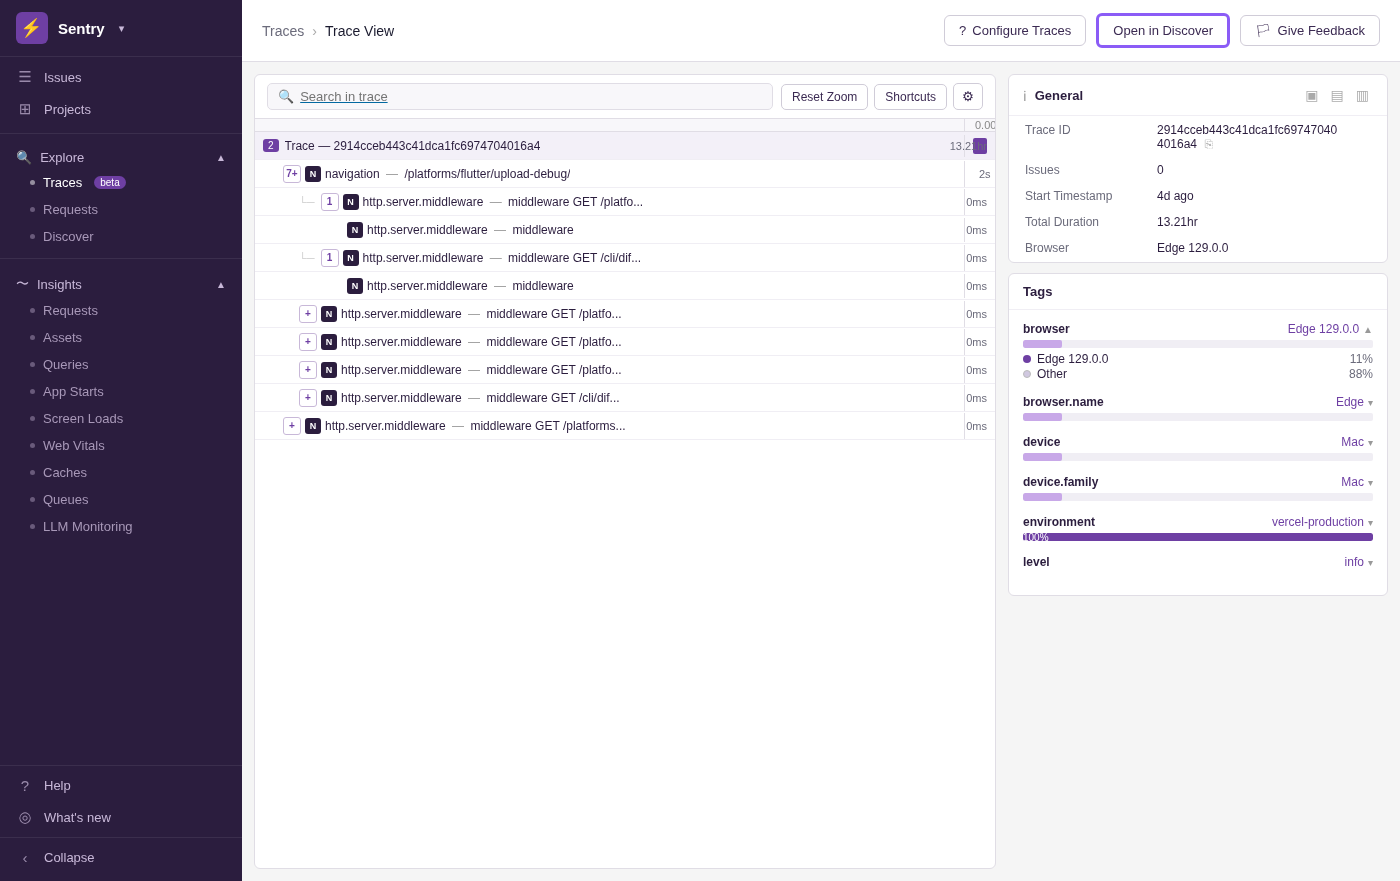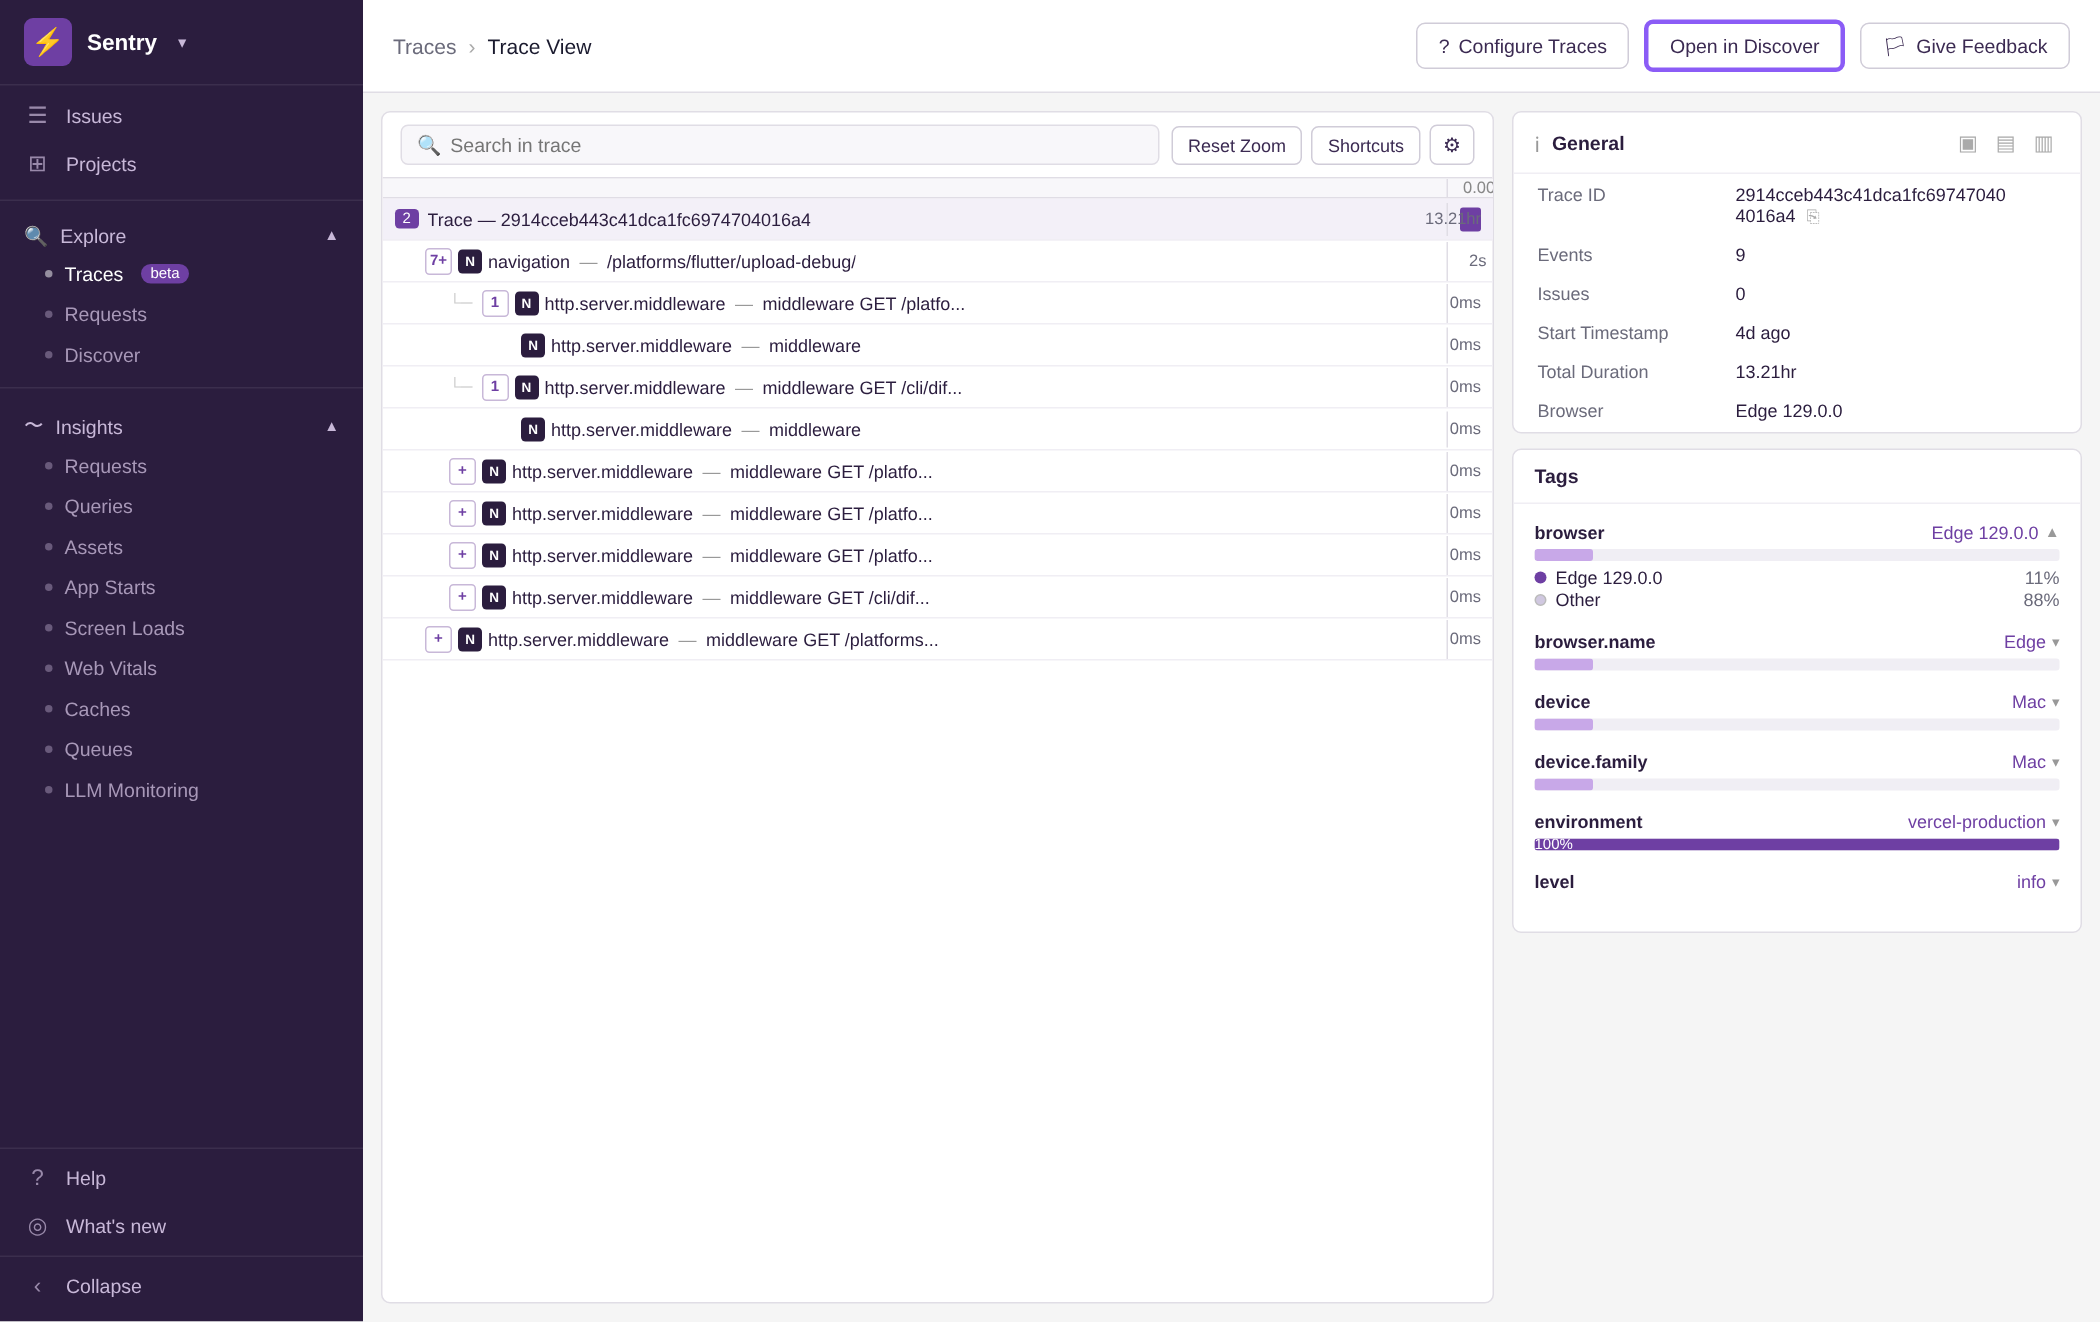--- a/index.html
+++ b/index.html
@@ -177,23 +177,24 @@
       gap: 6px;
       background: #f8f7fa;
       border: 1px solid #e0dde5;
       border-radius: 5px;
       padding: 5px 10px;
     }
     .search-input {
       border: none;
       background: transparent;
       font-size: 13px;
-      color: #b91c1c;
+      color: #0369a1;
       outline: none;
       width: 100%;
+      text-decoration: underline;
     }
     .search-icon-char { color: #999; font-size: 13px; }
     .toolbar-right {
       display: flex;
       align-items: center;
       gap: 6px;
     }
     .btn-small {
       padding: 5px 10px;
       font-size: 12px;
@@ -483,25 +484,25 @@
       <span class="item-icon">〜</span>
       <span class="label">Insights</span>
       <span class="caret">▲</span>
     </div>
     <div class="sidebar-sub-item">
       <span class="dot"></span>
       <span>Requests</span>
     </div>
     <div class="sidebar-sub-item">
       <span class="dot"></span>
+      <span>Assets</span>
+    </div>
+    <div class="sidebar-sub-item">
+      <span class="dot"></span>
       <span>Queries</span>
-    </div>
-    <div class="sidebar-sub-item">
-      <span class="dot"></span>
-      <span>Assets</span>
     </div>
     <div class="sidebar-sub-item">
       <span class="dot"></span>
       <span>App Starts</span>
     </div>
     <div class="sidebar-sub-item">
       <span class="dot"></span>
       <span>Screen Loads</span>
     </div>
     <div class="sidebar-sub-item">
@@ -735,24 +736,20 @@
           </div>
         </div>
         <table class="general-table">
           <tbody>
               <tr>
             <td>Trace ID</td>
             <td>
               <span>2914cceb443c41dca1fc69747040<br>4016a4</span>
               <span class="copy-icon">⎘</span>
             </td>
-          </tr>
-          <tr>
-            <td>Events</td>
-            <td>9</td>
           </tr>
           <tr>
             <td>Issues</td>
             <td>0</td>
           </tr>
           <tr>
             <td>Start Timestamp</td>
             <td>4d ago</td>
           </tr>
           <tr>

